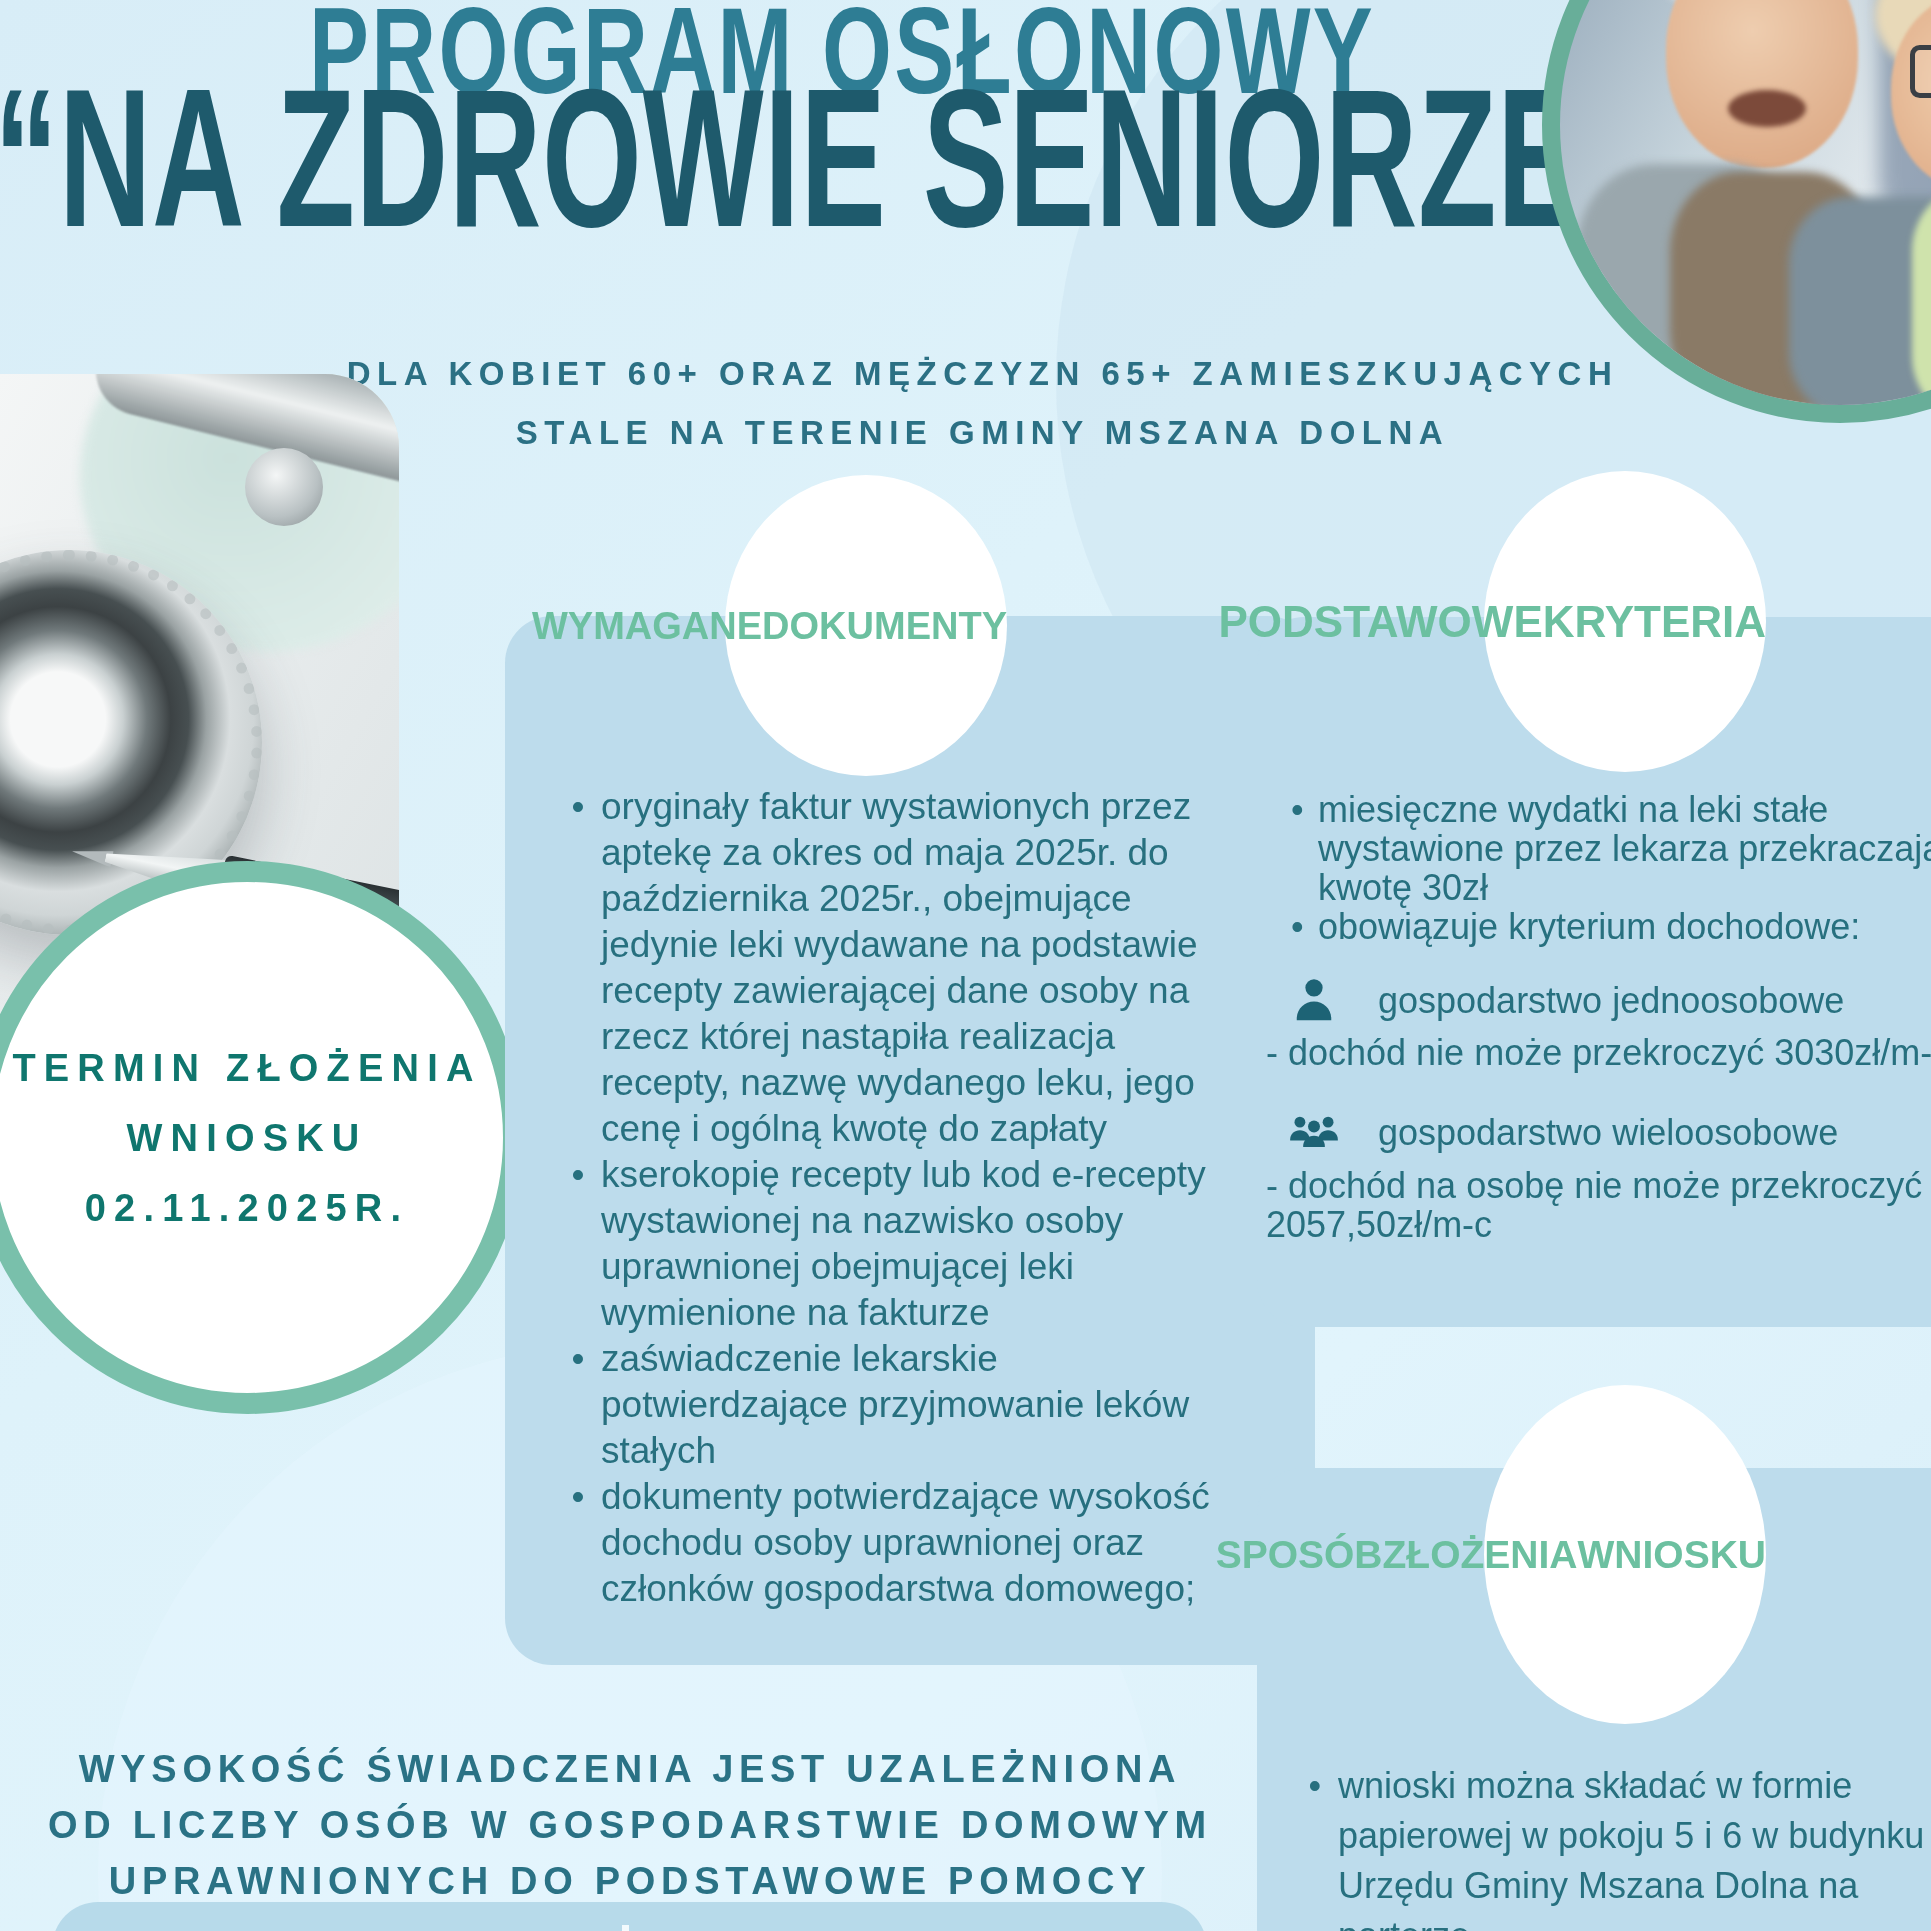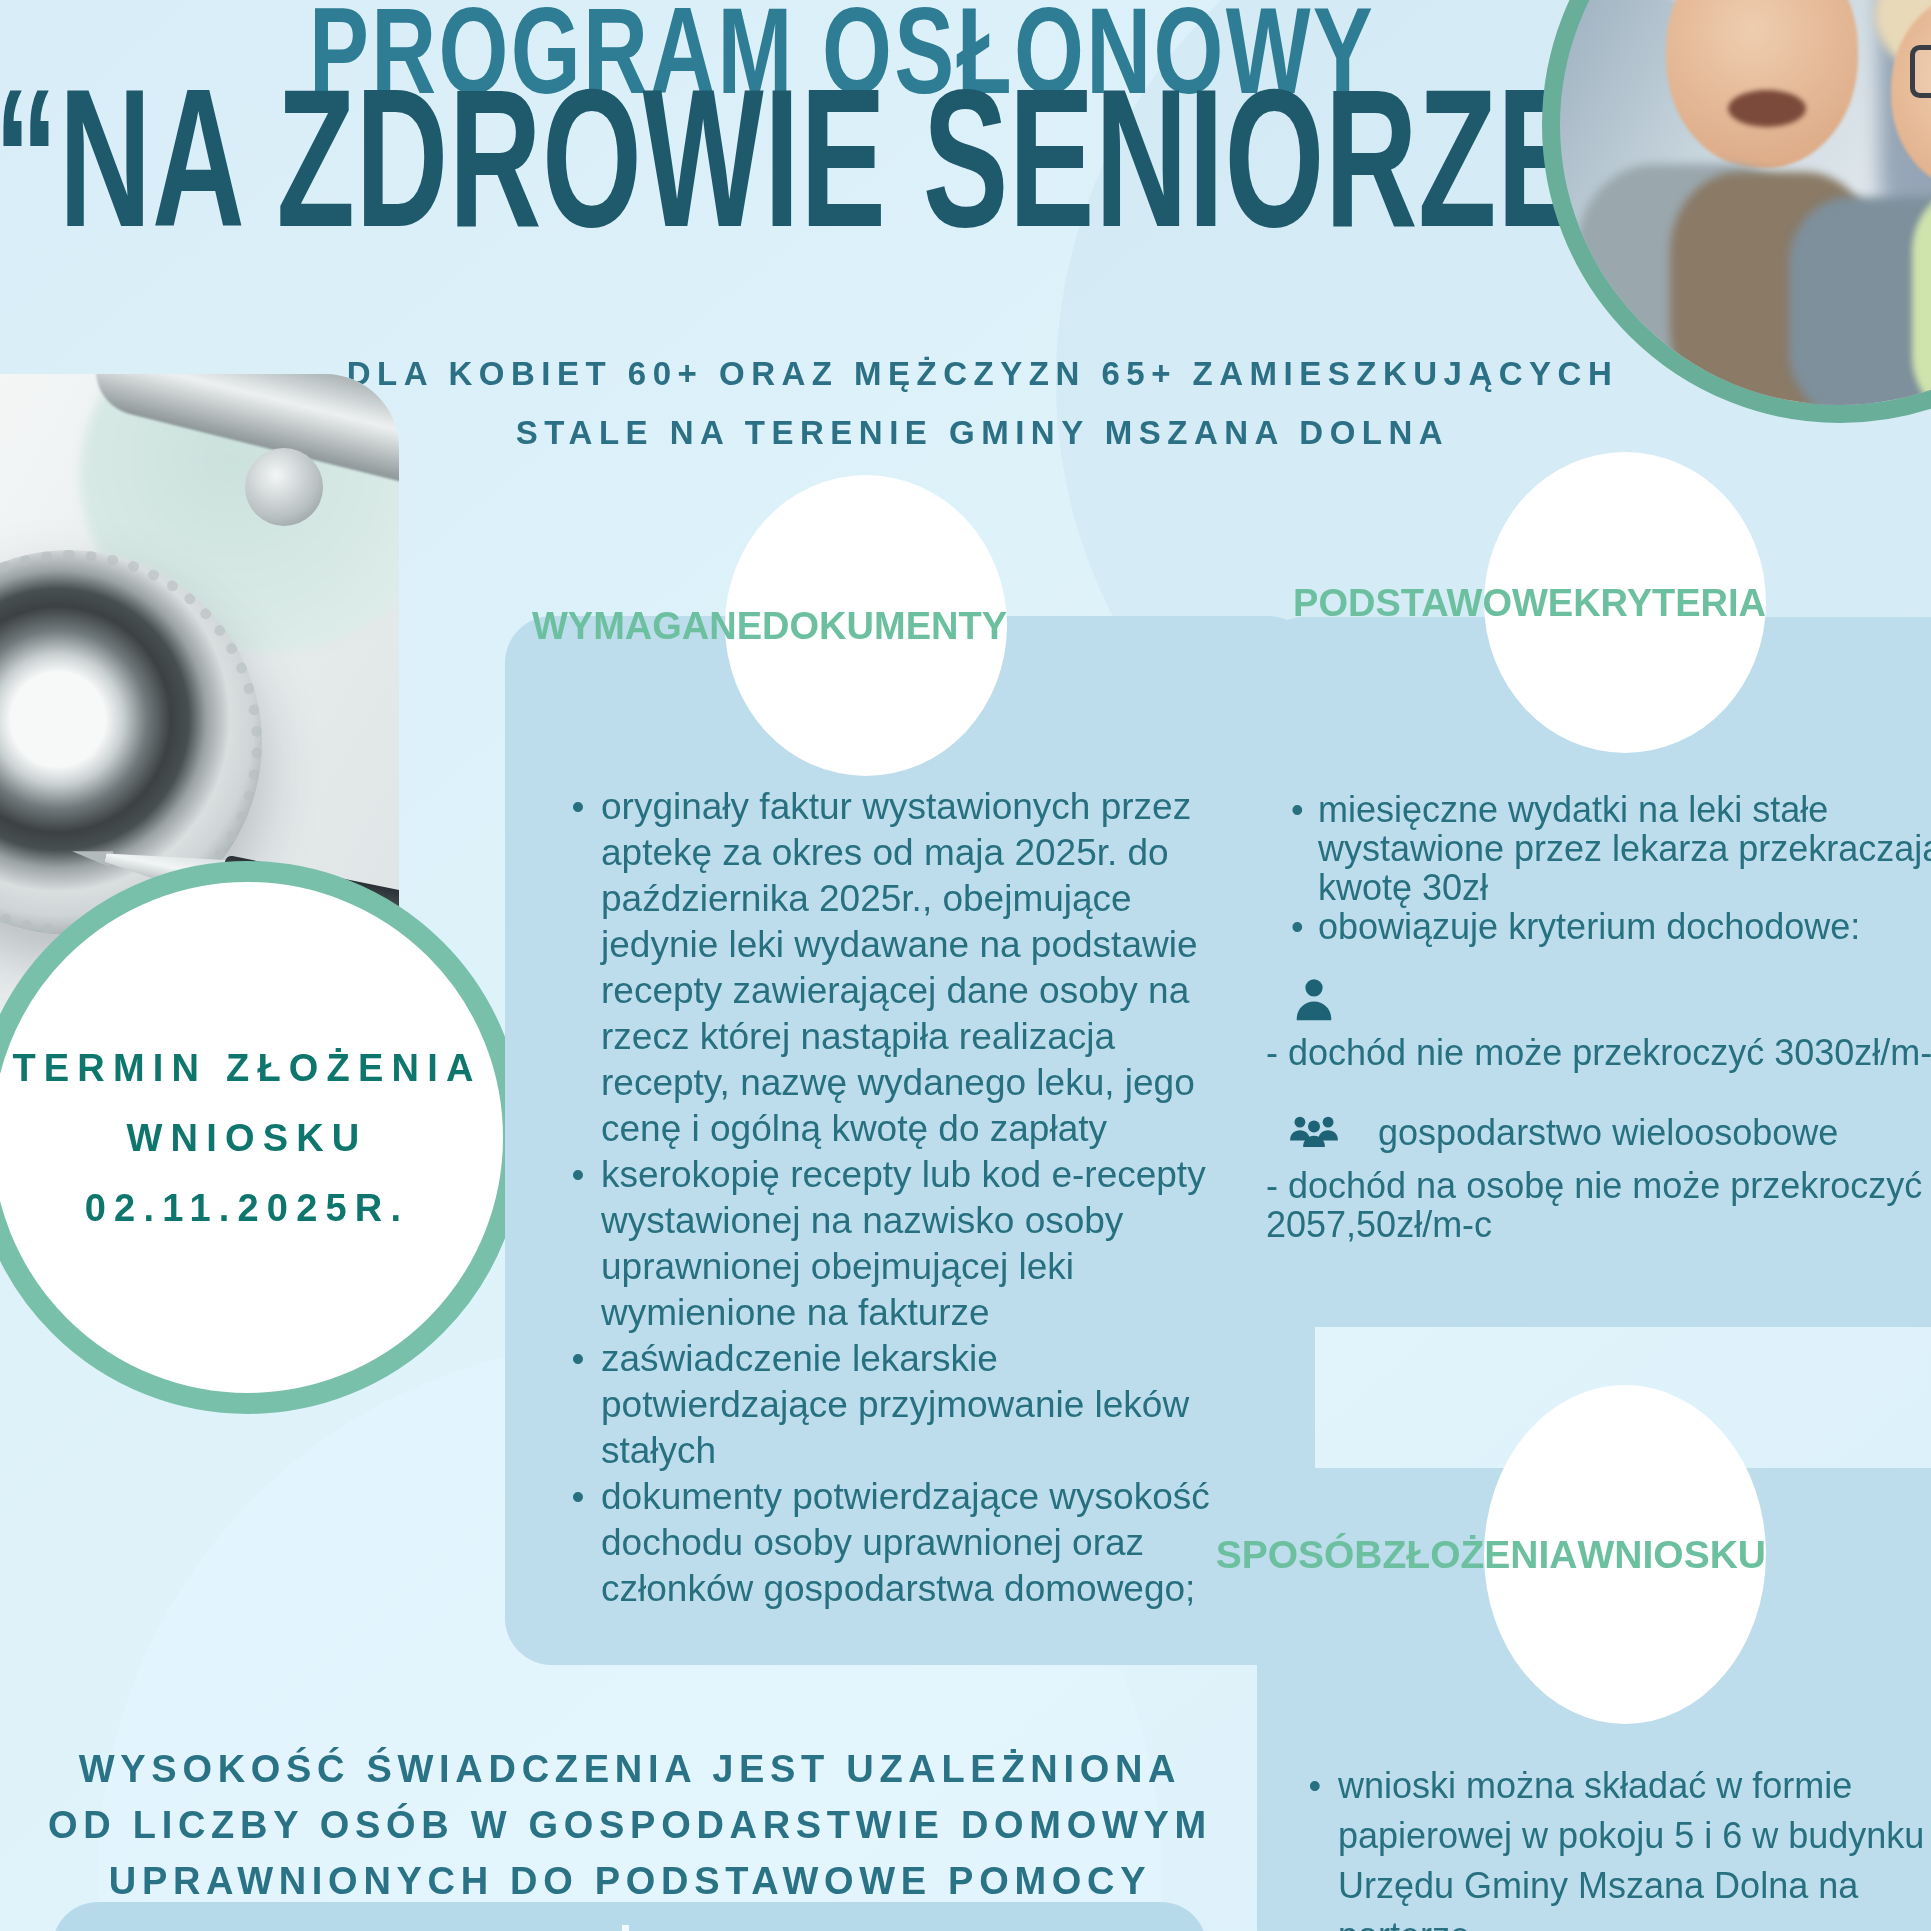--- a/index.html
+++ b/index.html
@@ -82,21 +82,21 @@
   .card{position:absolute;background:#bddcec;border-radius:47px;}
   .card-docs{left:505px;top:616px;width:810px;height:1049px;}
   .card-criteria{left:1257px;top:617px;width:740px;height:710px;}
   .card-submit{left:1257px;top:1468px;width:740px;height:507px;}
 
   
   .oval{position:absolute;background:#ffffff;border-radius:50%;z-index:5;
     display:flex;flex-direction:row;align-items:center;justify-content:flex-end;text-align:center;
     color:#6cc0a0;font-weight:bold;}
   .oval-docs{left:725px;top:475px;width:282px;height:301px;font-size:38px;line-height:56px;}
-  .oval-criteria{left:1484px;top:452px;width:282px;height:301px;font-size:38px;line-height:52px;}
+  .oval-criteria{left:1484px;top:471px;width:282px;height:301px;font-size:44px;line-height:52px;}
   .oval-submit{left:1484px;top:1385px;width:282px;height:339px;font-size:39px;line-height:59px;}
 
   
   .bullets{margin:0;list-style:none;color:#27707f;}
   .bullets li{position:relative;white-space:pre-line;}
   .bullets li::before{content:"\2022";position:absolute;left:-33px;top:0;}
   .card-docs .bullets{padding:168px 24.5px 0 96px;font-size:37px;line-height:46px;}
   .card-docs .bullets li::before{left:-29.5px;}
   .card-criteria .bullets{padding:173px 8.2px 0 61px;font-size:36px;line-height:39px;}
   .card-criteria .bullets li::before{left:-27px;}
@@ -208,20 +208,21 @@
 kwotę 30zł</li>
         <li>obowiązuje kryterium dochodowe:</li>
       </ul>
     <div class="hh-row">
       <span class="hh-icon">
         <svg viewBox="0 0 64 64" aria-hidden="true">
             <circle cx="32" cy="15" r="12"></circle>
             <path d="M8 58c0-14 11-24 24-24s24 10 24 24v2H8z"></path>
           </svg>
       </span>
+      <span>gospodarstwo jednoosobowe</span>
     </div>
     <div class="hh-detail">- dochód nie może przekroczyć 3030zł/m-c</div>
     <div class="hh-row second">
       <span class="hh-icon">
         <svg viewBox="0 0 96 64" aria-hidden="true">
           <circle cx="22" cy="12" r="10"></circle>
             <path d="M4 44c0-10 8-17 18-17s18 7 18 17v2H4z"></path>
           <circle cx="74" cy="12" r="10"></circle>
             <path d="M56 44c0-10 8-17 18-17s18 7 18 17v2H56z"></path>
           <circle cx="48" cy="20" r="11"></circle>

